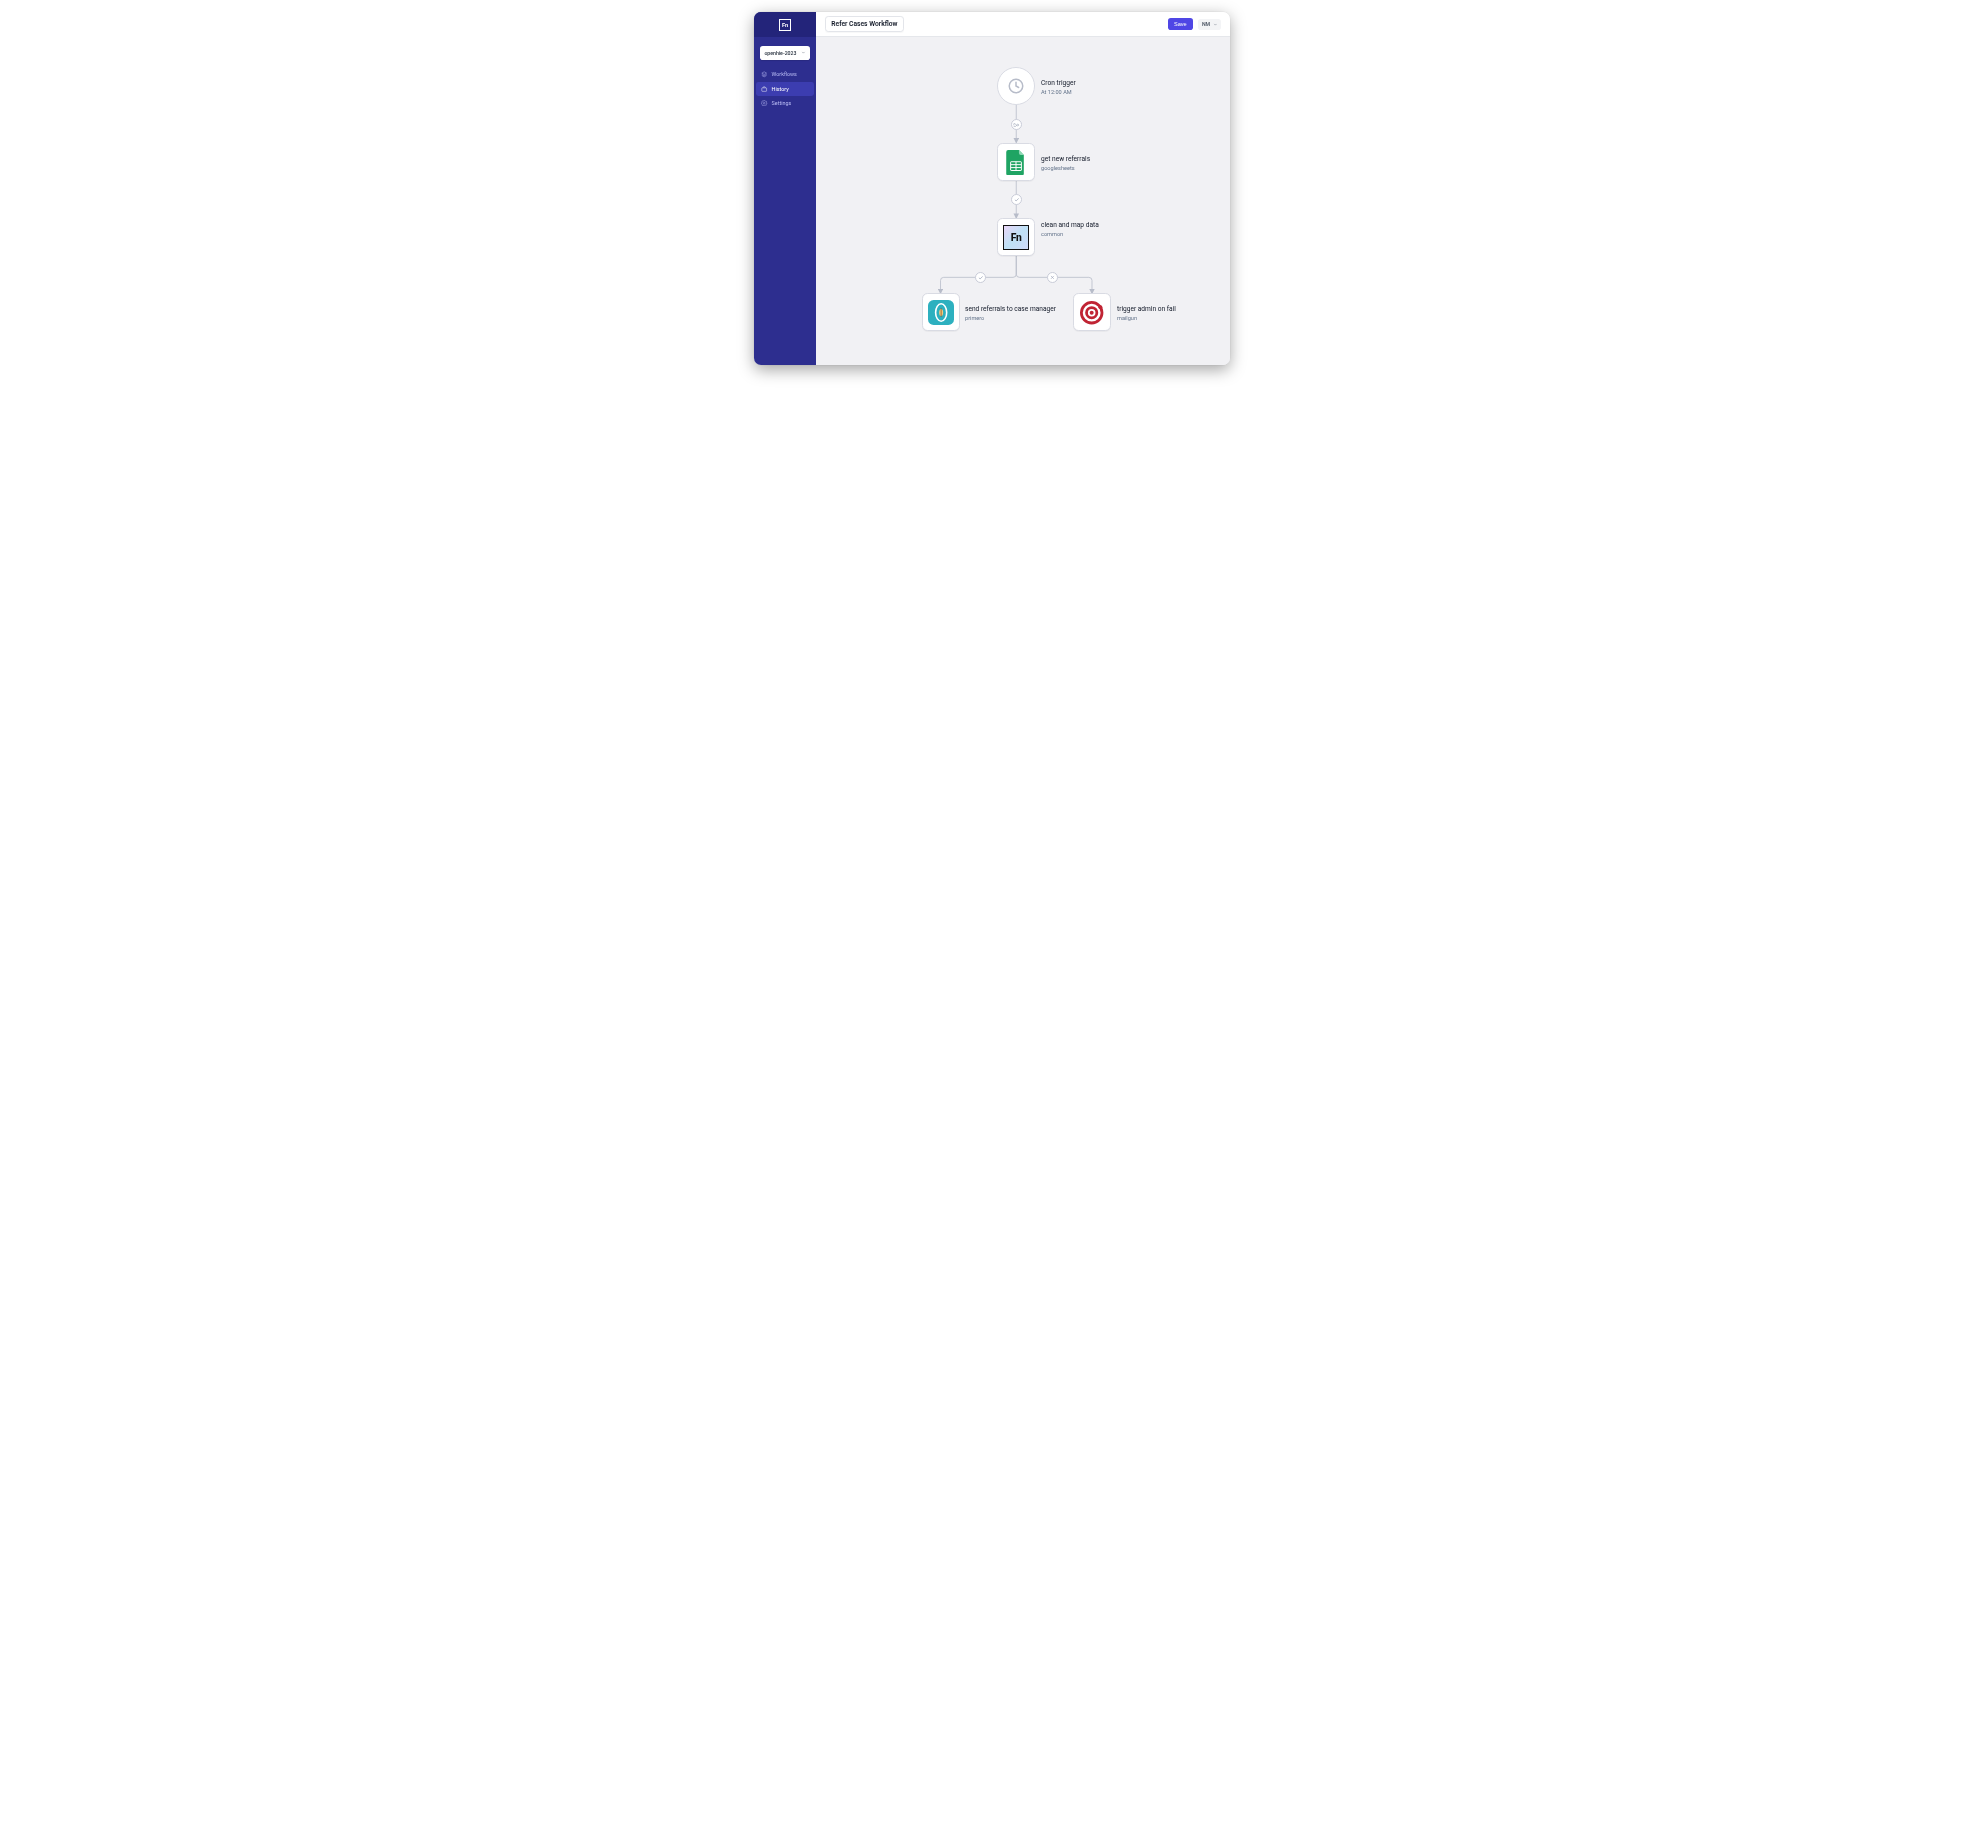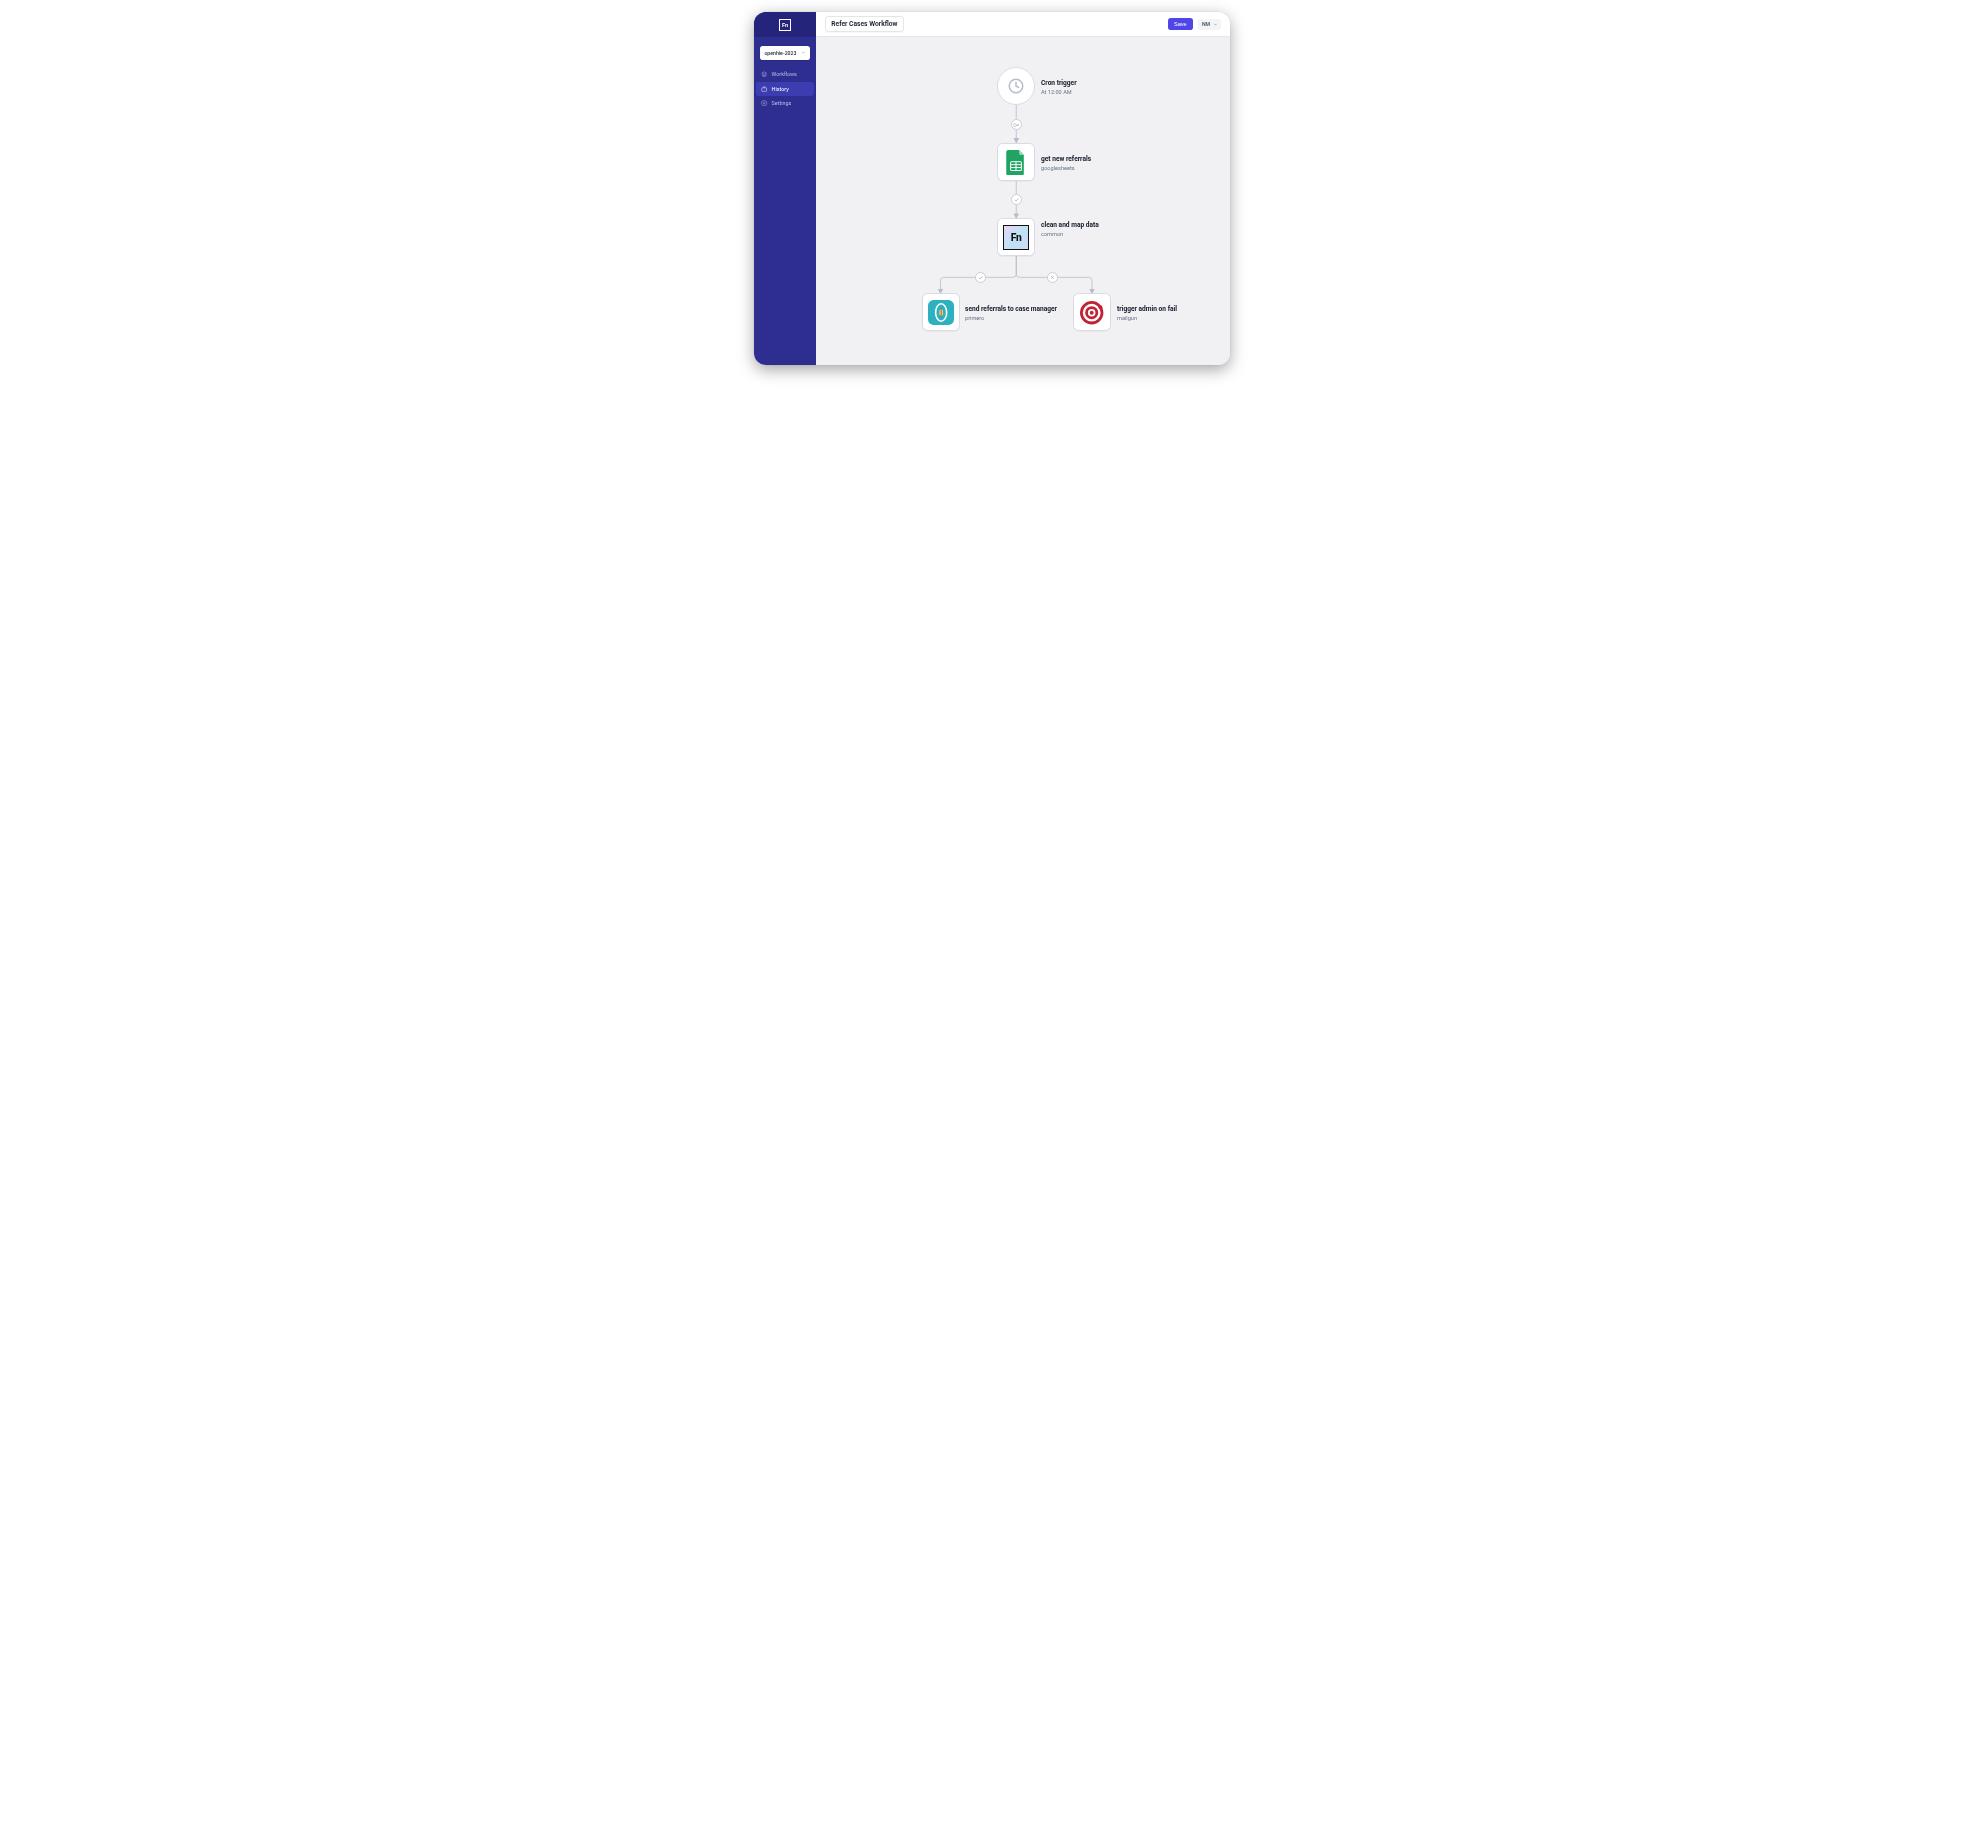--- a/index.html
+++ b/index.html
@@ -12,21 +12,21 @@
     justify-content: center;
   }
   .frame {
     width: 500px;
     height: 377px;
     padding: 12px;
   }
   .app-window {
     width: 476px;
     height: 353px;
-    border-radius: 12px;
+    border-radius: 7px;
     overflow: hidden;
     box-shadow: 0 4.8px 16px rgba(0,0,0,0.35), 0 0 0 0.4px rgba(0,0,0,0.05);
     display: flex;
     background: #f1f1f4;
   }
   
   .sidebar {
     width: 62px;
     background: #2d2e8f; 
     display: flex;
@@ -122,21 +122,21 @@
   .node-circle {
     position:absolute;
     width: 38px; height: 38px;
     background:#ffffff; border:0.4px solid #d9dbe3; border-radius:50%;
     display:flex; align-items:center; justify-content:center;
   }
   .node-label {
     position:absolute;
     display:flex; flex-direction:column; gap:1.2px;
   }
-  .node-title { font-size:6.6px; font-weight:700; color:#111827; white-space:nowrap; }
+  .node-title { font-size:6.6px; font-weight:400; color:#111827; white-space:nowrap; }
   .node-sub { font-size:5.6px; color:#64748b; white-space:nowrap; }
   .edge-badge {
     position:absolute;
     width:11px; height:11px; border-radius:50%;
     background:#fff; border:0.6px solid #c9ccd8;
     display:flex; align-items:center; justify-content:center;
     color:#98a0b3; font-size:5.2px; font-weight:700;
   }
   .edge-badge svg { display:block; }
   svg.flow { position:absolute; inset:0; width:100%; height:100%; pointer-events:none; }

